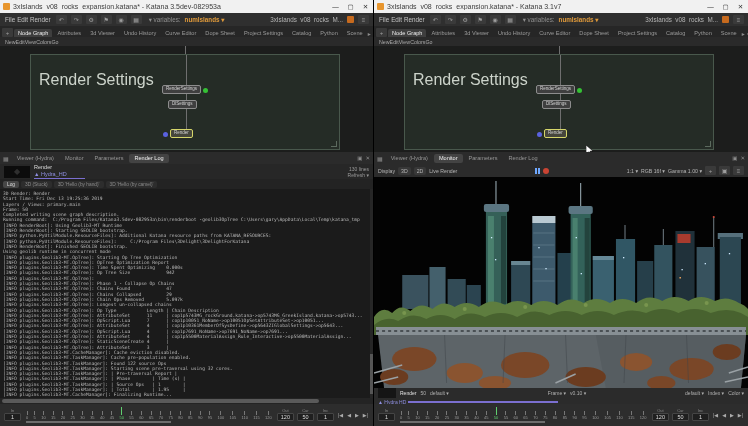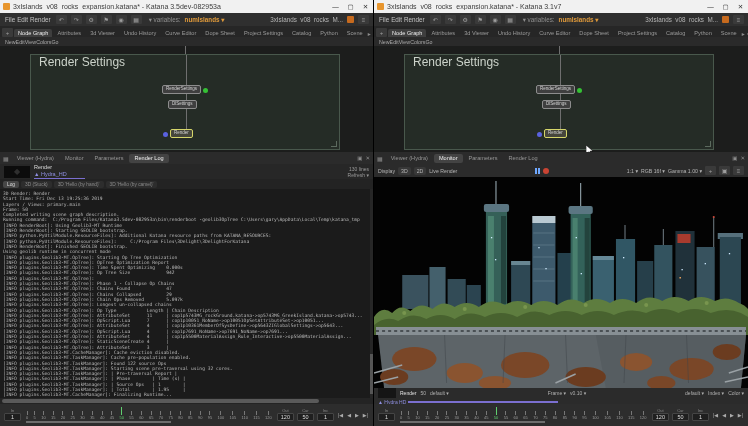--- a/index.html
+++ b/index.html
@@ -37,21 +37,21 @@
   .tab.active{background:#3e3e3e;color:#eaeaea;border-radius:2px 2px 0 0;}
   .tabbar-right{margin-left:auto;display:flex;gap:2px;align-items:center;color:#8b8b8b;font-size:6px;}
 
   .ngmenu{height:9px;background:#2a2a2a;display:flex;gap:6px;align-items:center;
           padding:0 5px;font-size:5.3px;color:#a8a8a8;flex:0 0 auto;}
 
   
   .canvas{height:106px;background:#1c1d1c;position:relative;overflow:hidden;flex:0 0 auto;}
   .groupbox{position:absolute;left:30px;top:8px;width:308px;height:94px;
             background:#252c26;border:1px solid #49584c;}
-  .grouptitle{position:absolute;left:8px;top:0;font-size:12px;color:#ccd3ca;}
+  .grouptitle{position:absolute;left:8px;top:16px;font-size:16px;color:#ccd3ca;}
   .wire{position:absolute;width:1px;background:#6f6f6f;}
   .node{position:absolute;background:#3f3f3f;border:1px solid #8d8d8d;border-radius:2px;
         font-size:4.5px;color:#d2d2d2;display:flex;align-items:center;justify-content:center;
         padding:1px 3px;white-space:nowrap;line-height:1;}
   .node.selected{border-color:#d6d66a;background:#46463c;}
   .flag{width:5px;height:5px;border-radius:50%;position:absolute;top:1.5px;}
   .flag-view{background:#35c135;right:-8px;}
   .flag-edit{background:#5a62e0;left:-8px;}
   .resize-grip{position:absolute;right:2px;bottom:2px;width:5px;height:5px;
                border-right:1px solid #5c6a5e;border-bottom:1px solid #5c6a5e;}

